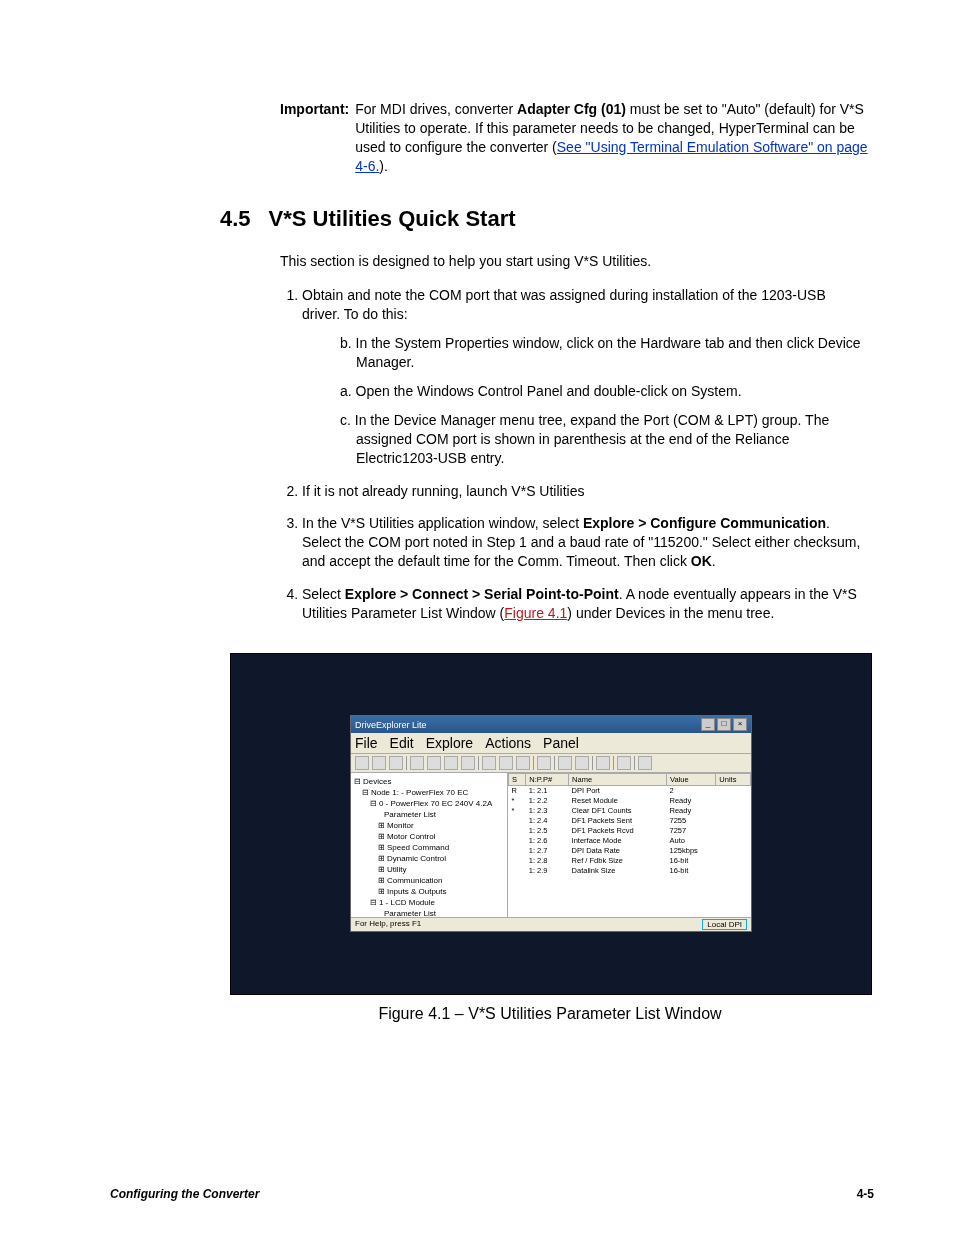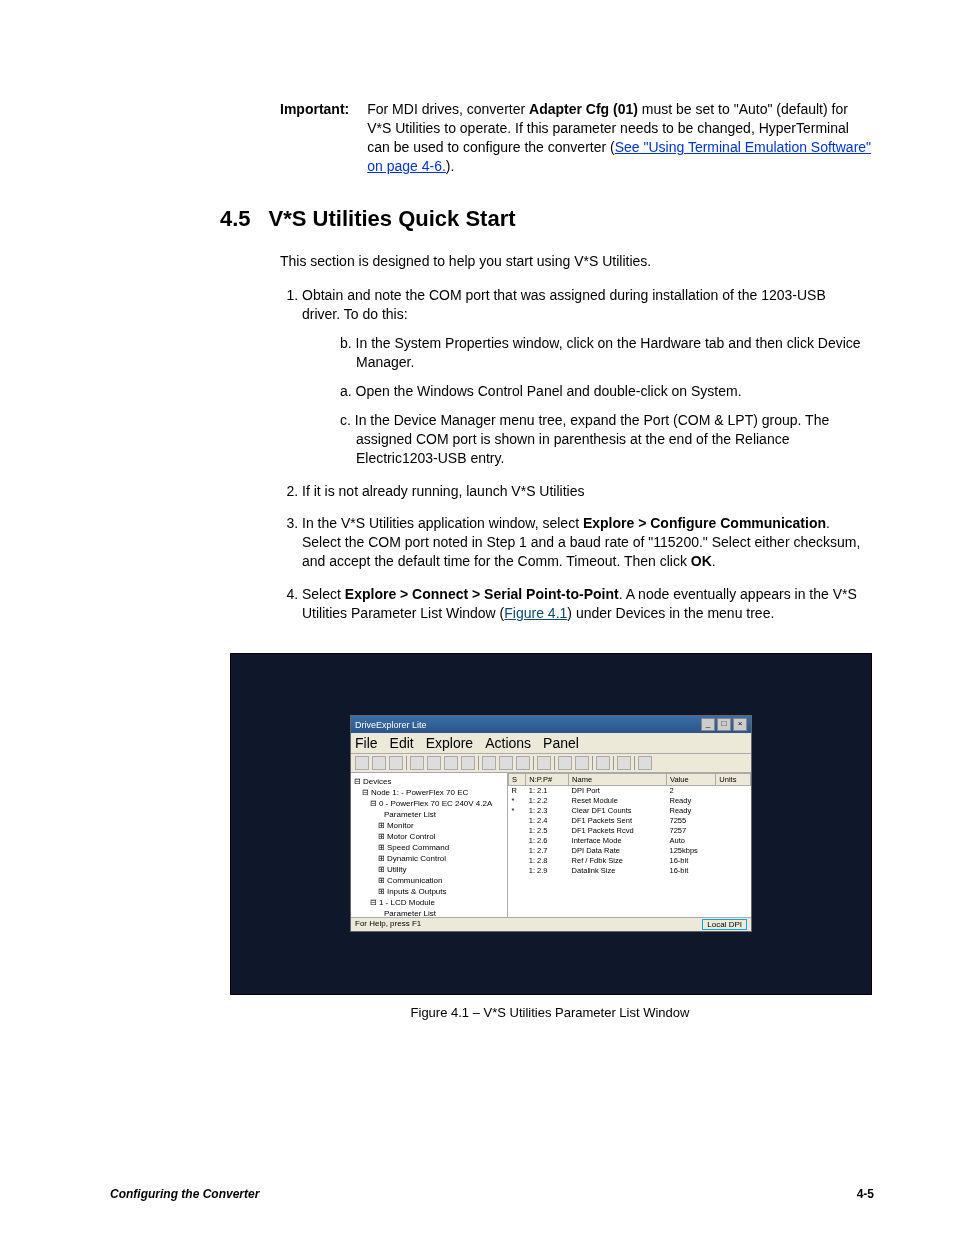--- a/index.html
+++ b/index.html
@@ -15,21 +15,20 @@
   }
   .page {
     padding: 100px 80px 40px 110px;
   }
   .imp-block {
     display: flex;
     font-size: 14px;
     line-height: 1.35;
     margin-bottom: 30px;
     margin-left: 170px;
-    gap: 12px;
   }
   .imp-label {
     font-weight: bold;
     white-space: nowrap;
     margin-right: 6px;
   }
   .imp-body a {
     color: #0033cc;
     text-decoration: underline;
   }
@@ -60,21 +59,21 @@
     list-style: none;
     padding-left: 38px;
     margin-top: 10px;
   }
   .sub-list li {
     margin-bottom: 10px;
     text-indent: -16px;
     padding-left: 16px;
   }
   .link {
-    color: #0c4a6e;
+    color: #b91c1c;
     text-decoration: underline;
   }
   .figure-wrap {
     border: 1px solid #000;
     margin: 30px 0 10px 120px;
     width: 640px;
     height: 340px;
     position: relative;
     background: #0f172a;
     display: flex;
@@ -178,21 +177,21 @@
     padding: 1px 4px;
     justify-content: space-between;
     background: #ece9d8;
   }
   .status-cell {
     border: 1px solid #0ea5e9;
     padding: 0 4px;
     background: #ece9d8;
   }
   .fig-caption {
-    font-size: 13px;
+    font-size: 16px;
     text-align: center;
     margin-top: 10px;
     margin-left: 120px;
     width: 640px;
   }
   .footer {
     position: absolute;
     bottom: 34px;
     left: 110px;
     right: 80px;

